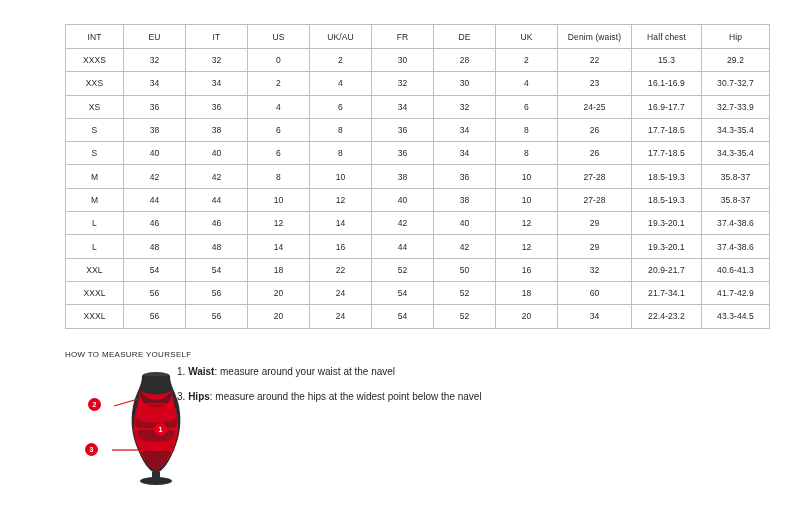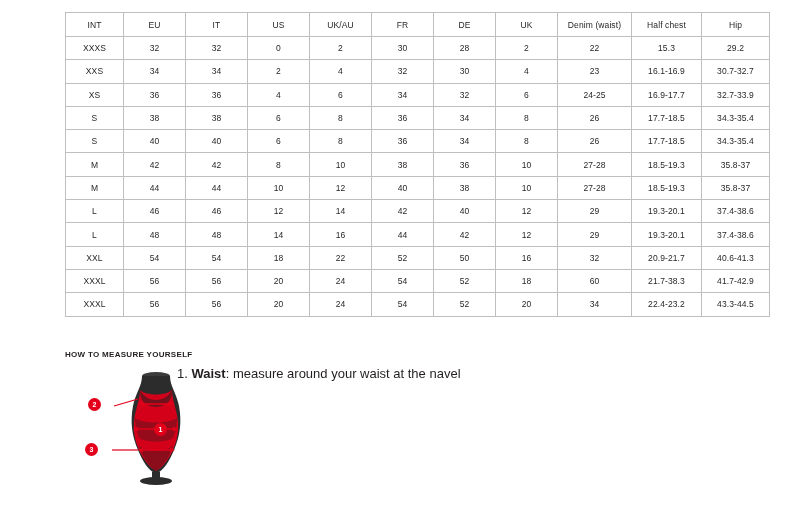--- a/index.html
+++ b/index.html
@@ -18,21 +18,21 @@
 
   .page {
     position: absolute;
     inset: 0;
   }
 
   
   .table-wrap {
     position: absolute;
     left: 65px;
-    top: 12px;
+    top: 24px;
     width: 668px;
   }
   table.size-table {
     border-collapse: collapse;
     width: 100%;
     table-layout: fixed;
   }
   table.size-table td,
   table.size-table th {
     border: 1px solid #bfbfbf;
@@ -61,41 +61,41 @@
   col.c8 { width: 74px; }
   col.c9 { width: 70px; }
   col.c10 { width: 68px; }
 
   
   .measure-title {
     position: absolute;
     left: 65px;
     top: 350px;
     font-size: 8px;
-    font-weight: bold;
+    font-weight: normal;
     letter-spacing: 0.3px;
     color: #231f20;
   }
 
   .figure {
     position: absolute;
     left: 96px;
     top: 366px;
     width: 120px;
     height: 120px;
   }
 
   .steps {
     position: absolute;
     left: 177px;
     top: 366px;
     width: 420px;
   }
   .step {
-    font-size: 13px;
+    font-size: 10px;
     color: #231f20;
     margin-bottom: 13px;
     line-height: 1.2;
   }
   .step b { font-weight: bold; }
 
   .badge {
     position: absolute;
     width: 13px;
     height: 13px;
@@ -282,21 +282,21 @@
         <tr>
           <td>XXXL</td>
           <td>56</td>
           <td>56</td>
           <td>20</td>
           <td>24</td>
           <td>54</td>
           <td>52</td>
           <td>18</td>
           <td>60</td>
-          <td>21.7-38.3</td>
+          <td>21.7-34.1</td>
           <td>41.7-42.9</td>
         </tr>
         <tr>
           <td>XXXL</td>
           <td>56</td>
           <td>56</td>
           <td>20</td>
           <td>24</td>
           <td>54</td>
           <td>52</td>
@@ -352,15 +352,19 @@
 
   <div class="badge badge-1">1</div>
   <div class="badge badge-2">2</div>
   <div class="badge badge-3">3</div>
 
   <div class="steps">
     <div class="step">
       <span>1.</span>
       <b>Waist</b><span>: measure around your waist at the navel</span>
     </div>
+    <div class="step">
+      <span>3.</span>
+      <b>Hips</b><span>: measure around the hips at the widest point below the navel</span>
+    </div>
   </div>
 
 </div>
 
 </body></html>

